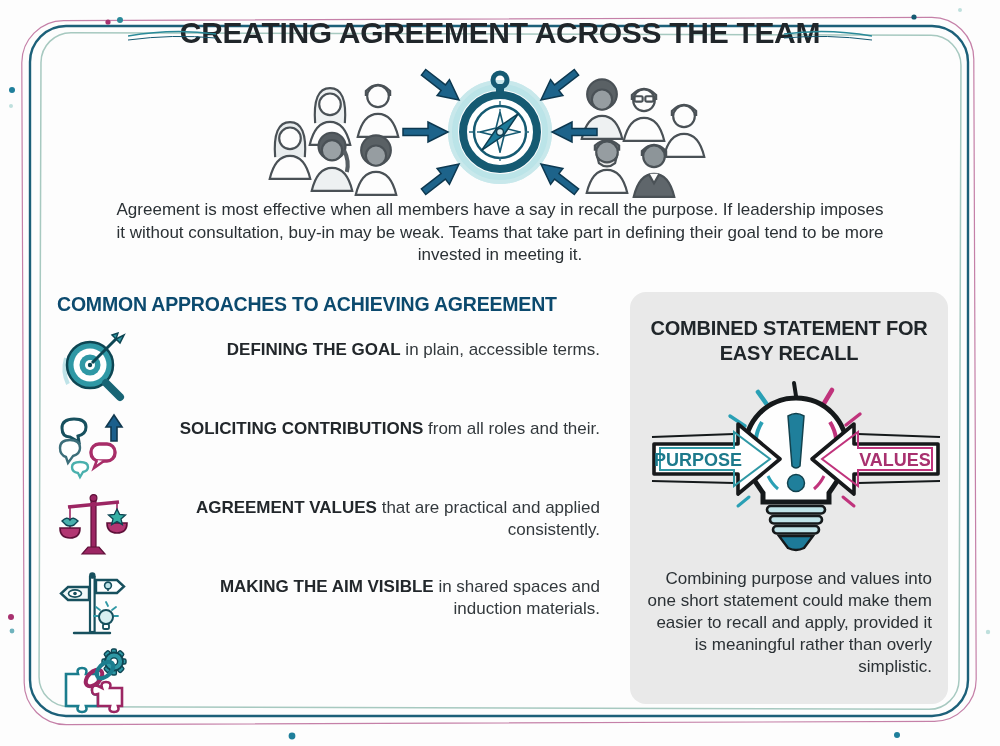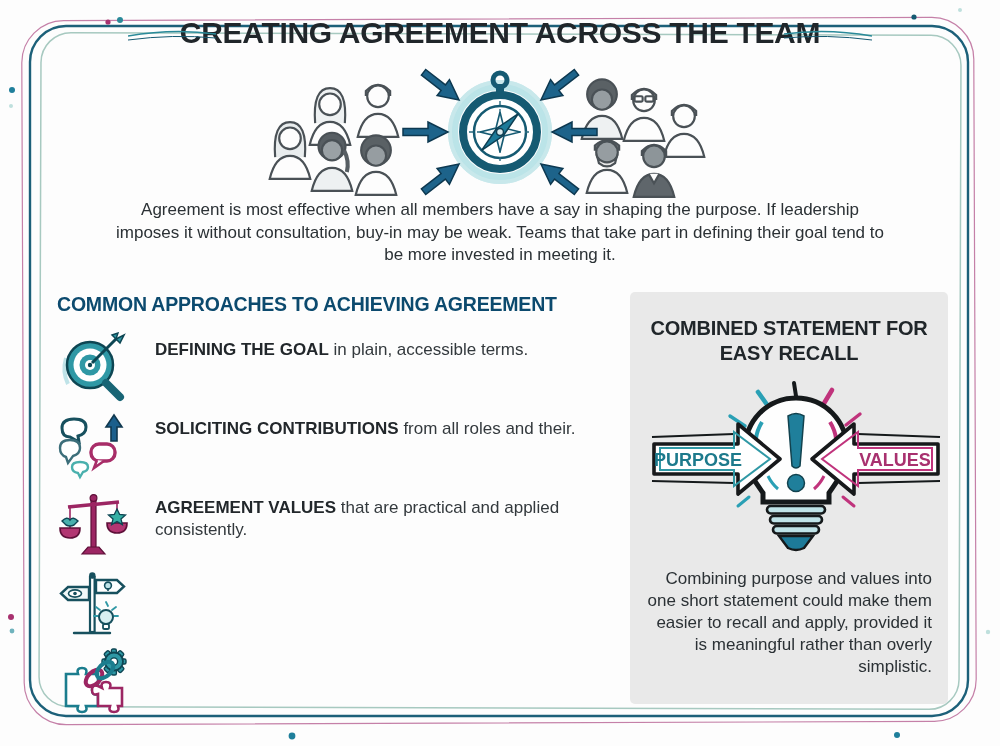--- a/index.html
+++ b/index.html
@@ -17,25 +17,25 @@
   #intro{
     left:110px;top:199px;width:780px;text-align:center;
     font-size:17px;line-height:1.33;color:#2b3135;
   }
   #approaches{left:57px;top:293px;width:575px;}
   #approaches-heading{
     font-size:19.5px;font-weight:700;letter-spacing:-0.2px;color:#0c4a6e;margin:0 0 16px 0;
   }
   .item-row{display:flex;gap:26px;align-items:flex-start;min-height:66px;margin-bottom:9px;}
   .item-icon{flex:0 0 72px;height:70px;}
-  .item-text{width:445px;font-size:17px;line-height:1.32;color:#33393d;padding-top:7px;}
+  .item-text{width:445px;font-size:17px;line-height:1.32;color:#33393d;padding-top:7px;text-align:right;}
   .item-bold{font-weight:700;color:#22272b;}
   #combined-panel{
     left:630px;top:292px;width:318px;height:412px;
-    background:#e9e9e9;border-radius:5px;box-sizing:border-box;
+    background:#e9e9e9;border-radius:16px;box-sizing:border-box;
     padding:24px 16px 0 16px;
   }
   #combined-heading{
     text-align:center;font-size:20px;font-weight:700;letter-spacing:-0.2px;
     color:#20262a;line-height:1.25;margin:0 0 14px 0;
   }
   #bulb-wrap{width:300px;margin:0 auto;}
   #combined-body{
     margin-top:10px;text-align:right;font-size:17px;line-height:1.3;color:#2b3135;
   }
@@ -153,21 +153,21 @@
         <polygon transform="rotate(0)" points="-97,-3.5 -72,-3.5 -72,-10 -52,0 -72,10 -72,3.5 -97,3.5"></polygon>
         <polygon transform="rotate(-38)" points="-97,-3.5 -72,-3.5 -72,-10 -52,0 -72,10 -72,3.5 -97,3.5"></polygon>
         <polygon transform="rotate(38)" points="-97,-3.5 -72,-3.5 -72,-10 -52,0 -72,10 -72,3.5 -97,3.5"></polygon>
         <polygon transform="rotate(180)" points="-97,-3.5 -72,-3.5 -72,-10 -52,0 -72,10 -72,3.5 -97,3.5"></polygon>
         <polygon transform="rotate(142)" points="-97,-3.5 -72,-3.5 -72,-10 -52,0 -72,10 -72,3.5 -97,3.5"></polygon>
         <polygon transform="rotate(218)" points="-97,-3.5 -72,-3.5 -72,-10 -52,0 -72,10 -72,3.5 -97,3.5"></polygon>
       </g>
     </g>
   </svg>
 
-  <div class="abs" id="intro">Agreement is most effective when all members have a say in shaping the purpose. If leadership imposes it without consultation, buy-in may be weak. Teams that take part in defining their goal tend to be more invested in meeting it.</div>
+  <div class="abs" id="intro">Agreement is most effective when all members have a say in recall the purpose. If leadership imposes it without consultation, buy-in may be weak. Teams that take part in defining their goal tend to be more invested in meeting it.</div>
 
   <div class="abs" id="approaches">
     <div id="approaches-heading">COMMON APPROACHES TO ACHIEVING AGREEMENT</div>
 
     <div class="item-row">
       <svg class="item-icon" viewBox="0 0 70 70">
         <path d="M10,52 Q4,40 8,26" fill="none" stroke="#bfe3e8" stroke-width="4"></path>
         <circle cx="32" cy="33" r="23" fill="#2f98a5" stroke="#0e4653" stroke-width="2.5"></circle>
         <circle cx="32" cy="33" r="16.5" fill="#ffffff"></circle>
         <circle cx="32" cy="33" r="10.5" fill="#2f98a5"></circle>
@@ -229,20 +229,23 @@
         <g stroke="#2f98a5" stroke-width="1.8" stroke-linecap="round">
           <line x1="48" y1="33" x2="50" y2="37"></line>
             <line x1="58" y1="38" x2="54" y2="41"></line>
           <line x1="38" y1="38" x2="42" y2="41"></line>
             <line x1="60" y1="47" x2="56" y2="47"></line>
           <line x1="36" y1="47" x2="40" y2="47"></line>
         </g>
         <circle cx="48" cy="48" r="7" fill="#d8f0f2" stroke="#17505e" stroke-width="2"></circle>
         <rect x="45" y="55" width="6" height="5" rx="1.6" fill="#ffffff" stroke="#17505e" stroke-width="1.8"></rect>
       </svg>
+      <div class="item-text">
+        <span class="item-bold">MAKING THE AIM VISIBLE</span><span> in shared spaces and induction materials.</span>
+      </div>
     </div>
 
     <div class="item-row">
       <svg class="item-icon" viewBox="0 0 70 70">
         <g>
           <g stroke="#0e4653" stroke-width="1.4" fill="#2f98a5">
             <rect x="53.4" y="1" width="5" height="6" rx="1.5"></rect>
             <rect x="53.4" y="21" width="5" height="6" rx="1.5"></rect>
             <rect x="44" y="11" width="6" height="5" rx="1.5"></rect>
             <rect x="62" y="11" width="6" height="5" rx="1.5"></rect>

